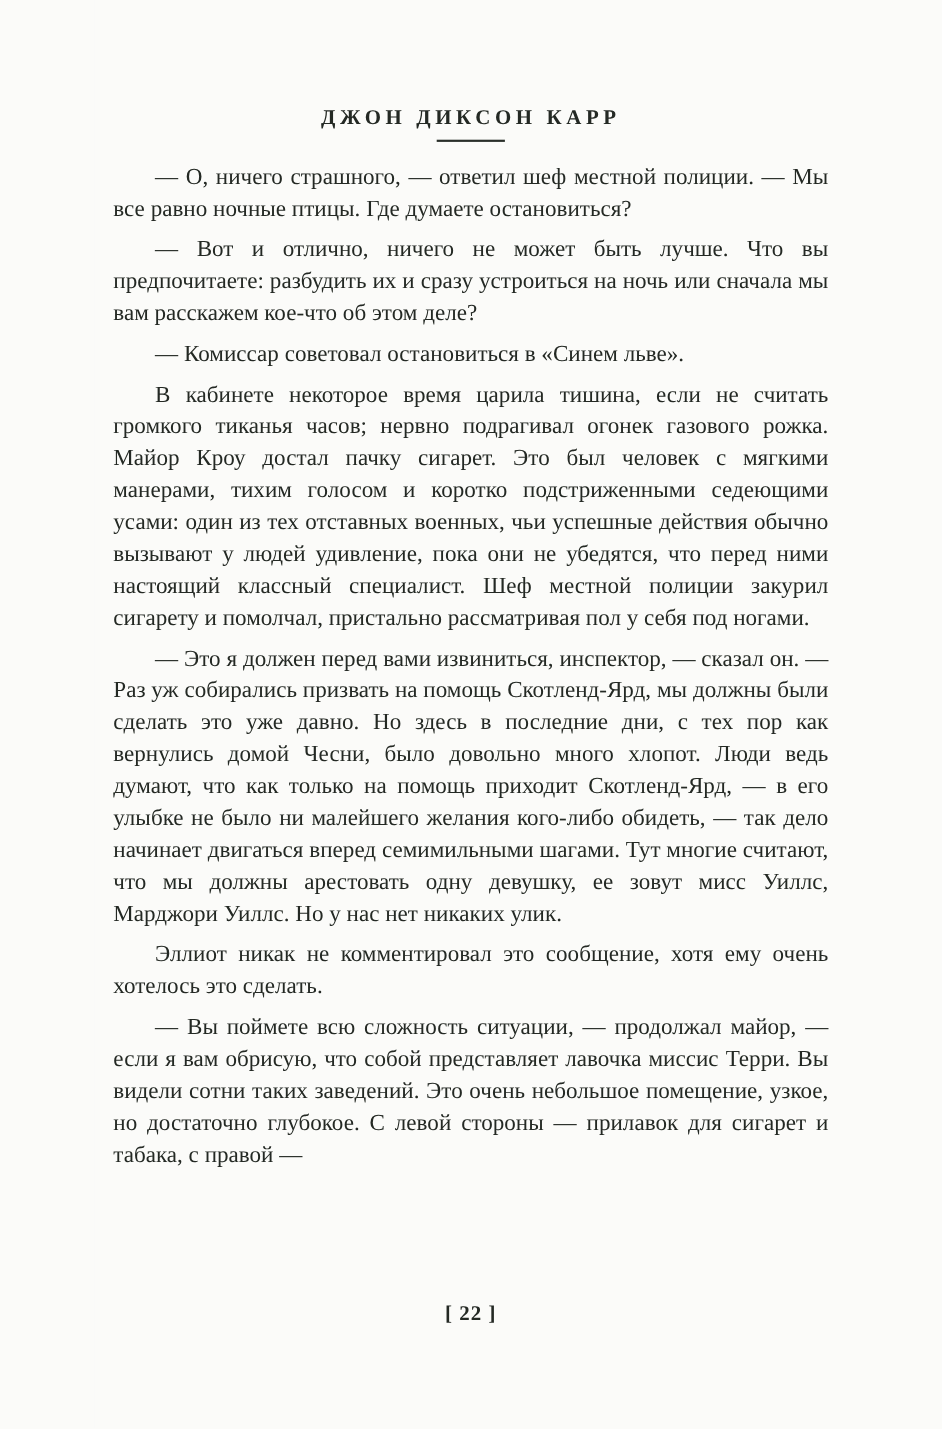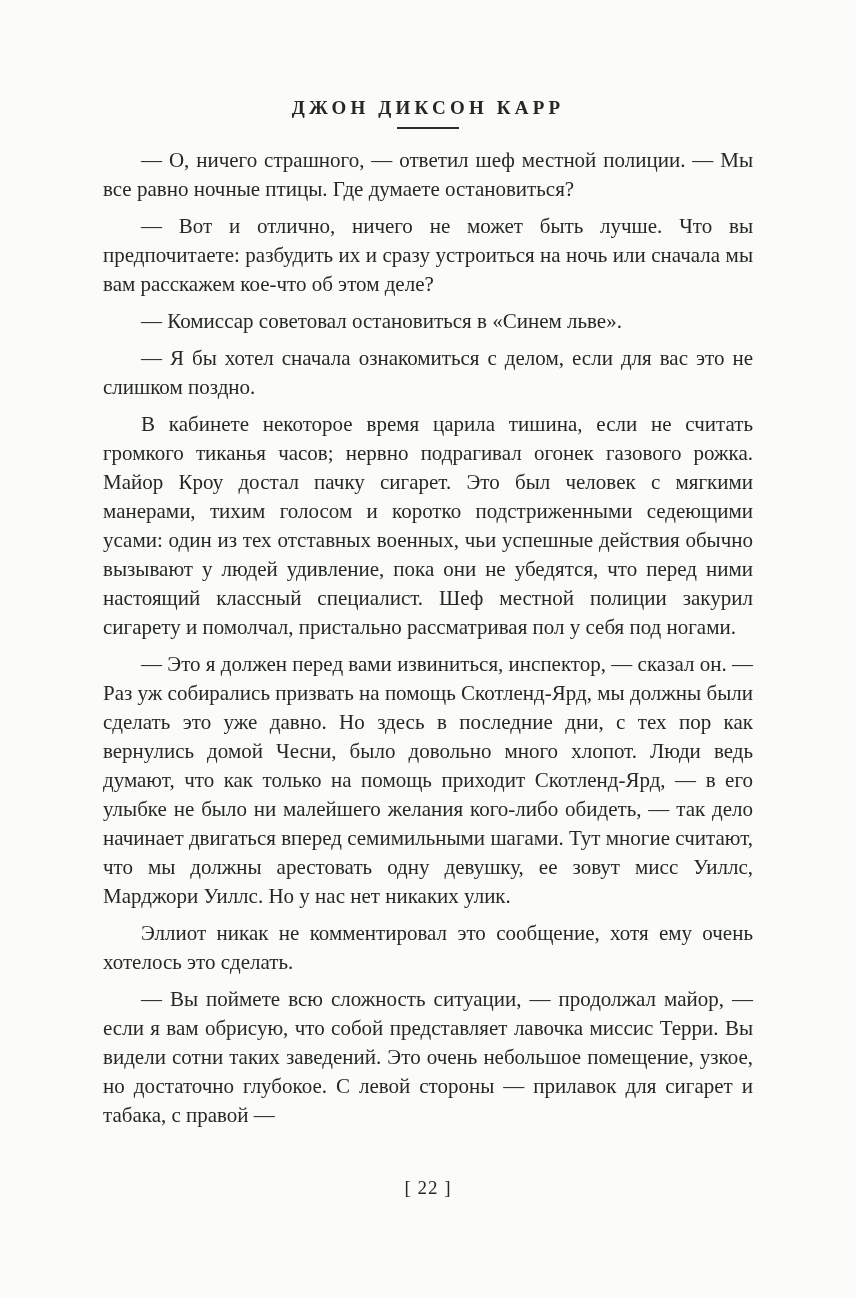--- a/index.html
+++ b/index.html
@@ -43,38 +43,37 @@
   }
   .body-text p {
     margin: 8px;
     padding: 0;
     text-indent: 38px;
   }
   .folio {
     position: absolute;
     left: 0;
     right: 0;
-    bottom: 100px;
+    bottom: 93px;
     text-align: center;
     font-size: 19px;
-    font-weight: normal;
+    font-weight: bold;
     letter-spacing: 0.05em;
     color: #242924;
   }
 </style>
 </head>
 <body>
 
 <div class="page">
   <div class="running-head">ДЖОН ДИКСОН КАРР</div>
   <div class="head-rule"></div>
   <div class="body-text">
       <p>— О, ничего страшного, — ответил шеф местной полиции. — Мы все равно ночные птицы. Где думаете остановиться?</p>
       <p>— Вот и отлично, ничего не может быть лучше. Что вы предпочитаете: разбудить их и сразу устроиться на ночь или сначала мы вам расскажем кое-что об этом деле?</p>
       <p>— Комиссар советовал остановиться в «Синем льве».</p>
-      <p>— Я бы хотел сначала ознакомиться с делом, если для вас это не слишком поздно.</p>
       <p>В кабинете некоторое время царила тишина, если не считать громкого тиканья часов; нервно подрагивал огонек газового рожка. Майор Кроу достал пачку сигарет. Это был человек с мягкими манерами, тихим голосом и коротко подстриженными седеющими усами: один из тех отставных военных, чьи успешные действия обычно вызывают у людей удивление, пока они не убедятся, что перед ними настоящий классный специалист. Шеф местной полиции закурил сигарету и помолчал, пристально рассматривая пол у себя под ногами.</p>
       <p>— Это я должен перед вами извиниться, инспектор, — сказал он. — Раз уж собирались призвать на помощь Скотленд-Ярд, мы должны были сделать это уже давно. Но здесь в последние дни, с тех пор как вернулись домой Чесни, было довольно много хлопот. Люди ведь думают, что как только на помощь приходит Скотленд-Ярд, — в его улыбке не было ни малейшего желания кого-либо обидеть, — так дело начинает двигаться вперед семимильными шагами. Тут многие считают, что мы должны арестовать одну девушку, ее зовут мисс Уиллс, Марджори Уиллс. Но у нас нет никаких улик.</p>
       <p>Эллиот никак не комментировал это сообщение, хотя ему очень хотелось это сделать.</p>
       <p>— Вы поймете всю сложность ситуации, — продолжал майор, — если я вам обрисую, что собой представляет лавочка миссис Терри. Вы видели сотни таких заведений. Это очень небольшое помещение, узкое, но достаточно глубокое. С левой стороны — прилавок для сигарет и табака, с правой —</p>
     </div>
   <div class="folio">[ 22 ]</div>
 </div>
 
 </body></html>

